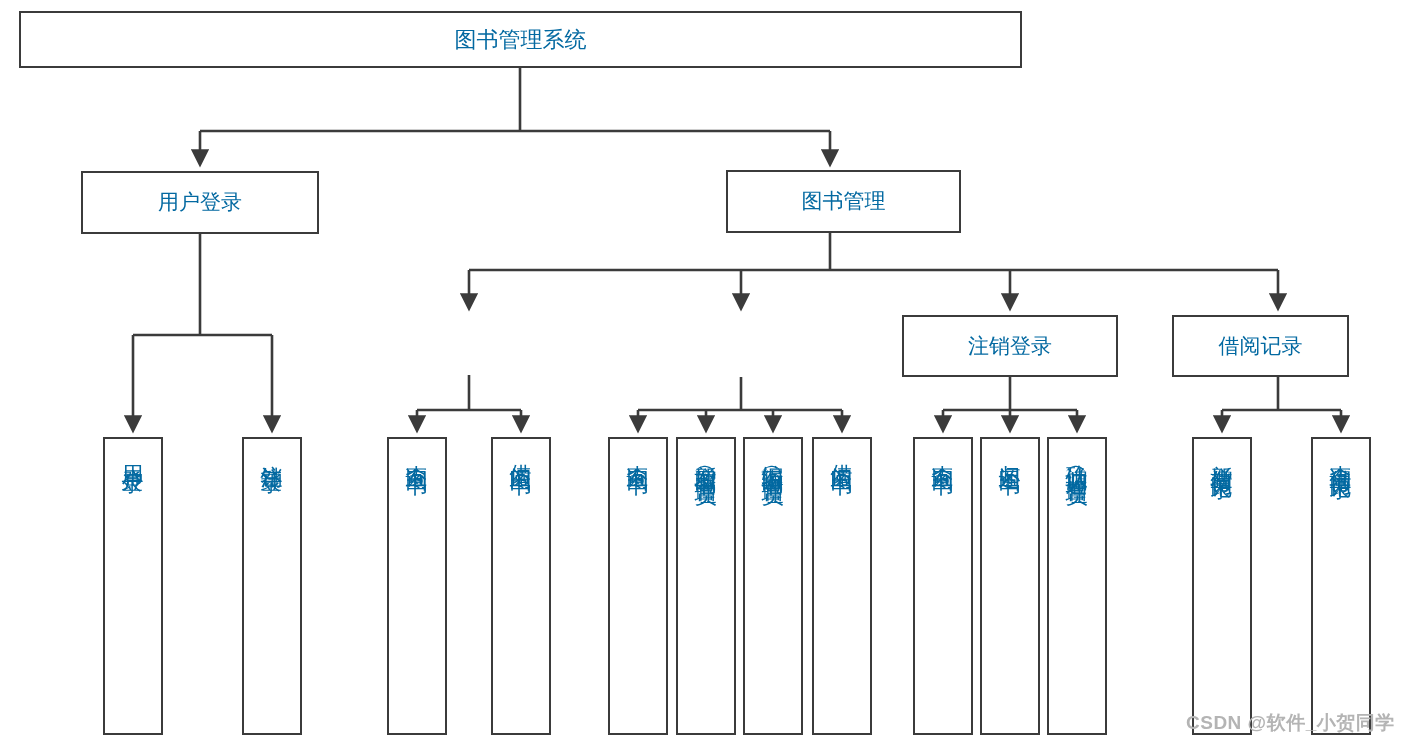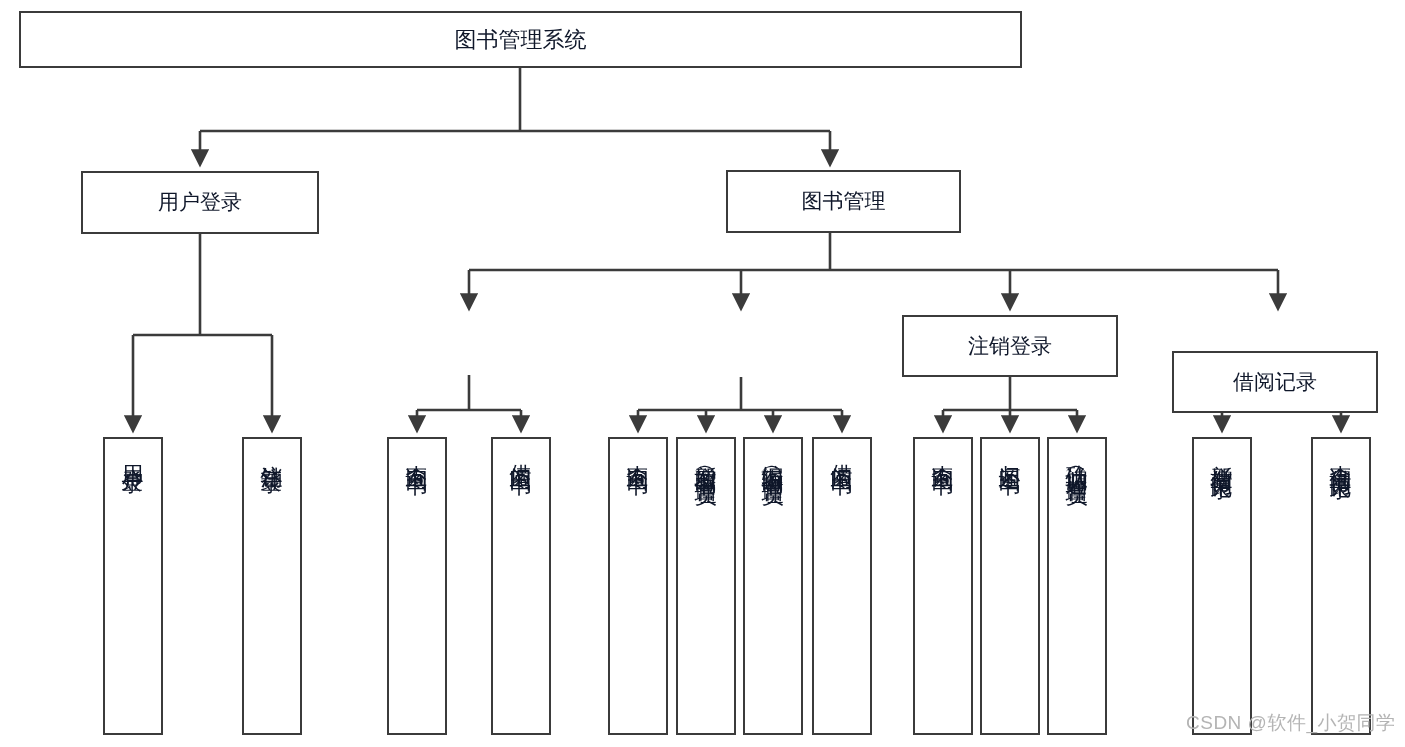--- a/index.html
+++ b/index.html
@@ -2,34 +2,34 @@
 <html><head>
 <meta charset="utf-8">
 <style>
   html,body{margin:0;padding:0;background:#ffffff;}
   body{width:1405px;height:747px;font-family:"Liberation Sans","DejaVu Sans",sans-serif;}
   #stage{position:relative;width:1405px;height:747px;overflow:hidden;background:#fff;}
   svg.wires{position:absolute;left:0;top:0;width:1405px;height:747px;pointer-events:none;}
 
   .node{position:absolute;box-sizing:border-box;background:#ffffff;
         border:2px solid #3b3b3b;display:flex;align-items:center;justify-content:center;
-        color:#0f172a;z-index:2;}
+        color:#0369a1;z-index:2;}
   .node .lbl{display:block;text-align:center;line-height:1.18;}
 
   
   .h-node .lbl{writing-mode:horizontal-tb;font-size:21px;}
   #node-root .lbl{font-size:22px;}
 
   
   .v-node{padding:8px 2px;align-items:flex-start;justify-content:center;}
   .v-node .lbl{writing-mode:vertical-rl;text-orientation:upright;
                font-size:22px;letter-spacing:3px;line-height:1.05;white-space:nowrap;}
 
   #watermark{position:absolute;left:1186px;top:710px;font-size:19px;color:#b4b4b4;
-             letter-spacing:.5px;z-index:5;white-space:nowrap;}
+             letter-spacing:.5px;z-index:5;white-space:nowrap;font-weight:bold;}
 </style>
 </head>
 <body>
 
 <div id="stage">
 
   <svg class="wires" viewBox="0 0 1405 747" xmlns="http://www.w3.org/2000/svg">
     <defs>
       <marker id="arrow" viewBox="0 0 12 12" refX="9" refY="6" markerWidth="7" markerHeight="7" orient="auto-start-reverse">
         <path d="M0,0 L12,6 L0,12 z" fill="#3b3b3b"></path>
@@ -90,21 +90,21 @@
   <div class="node h-node" style="left:712px;top:170px;width:235px;height:63px;margin-left:14px;">
     <span class="lbl">图书管理</span>
   </div>
 
 
 
   <div class="node h-node" style="left:902px;top:315px;width:216px;height:62px;">
     <span class="lbl">注销登录</span>
   </div>
 
-  <div class="node h-node" style="left:1172px;top:315px;width:206px;height:62px;margin-top:36px;">
+  <div class="node h-node" style="left:1172px;top:315px;width:177px;height:62px;">
     <span class="lbl">借阅记录</span>
   </div>
 
   <div class="node v-node" style="left:103px;top:437px;width:60px;height:298px;">
     <span class="lbl">用户登录</span>
   </div>
   <div class="node v-node" style="left:242px;top:437px;width:60px;height:298px;">
     <span class="lbl">注销登录</span>
   </div>
 

